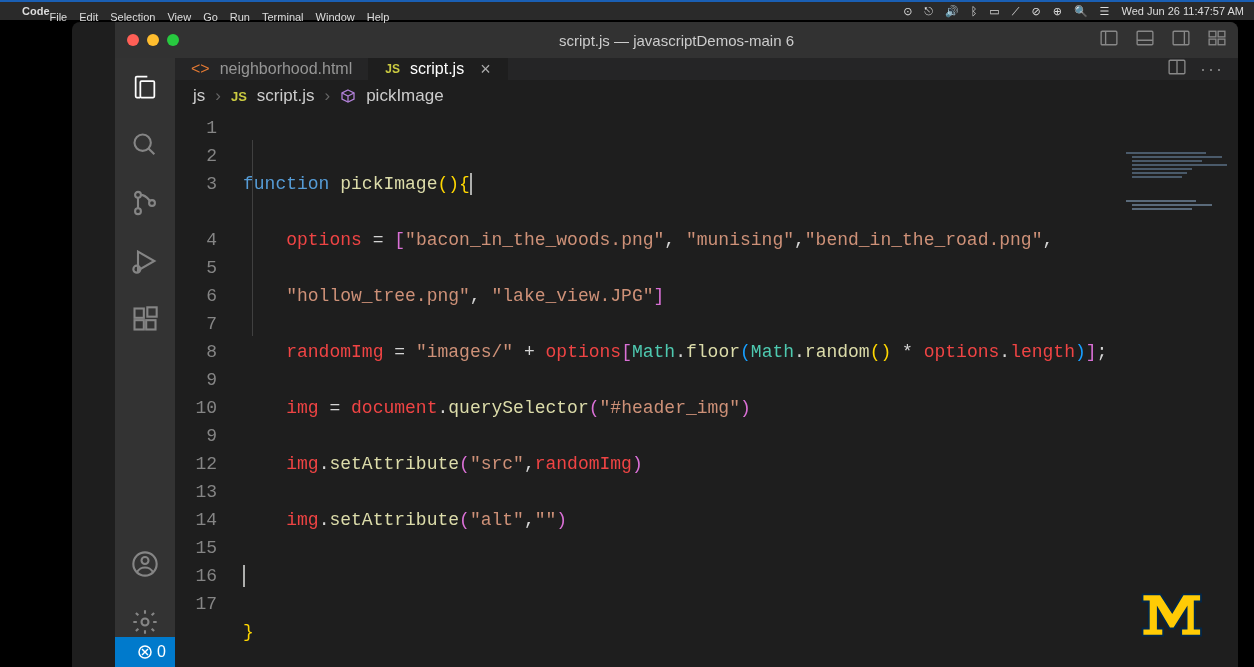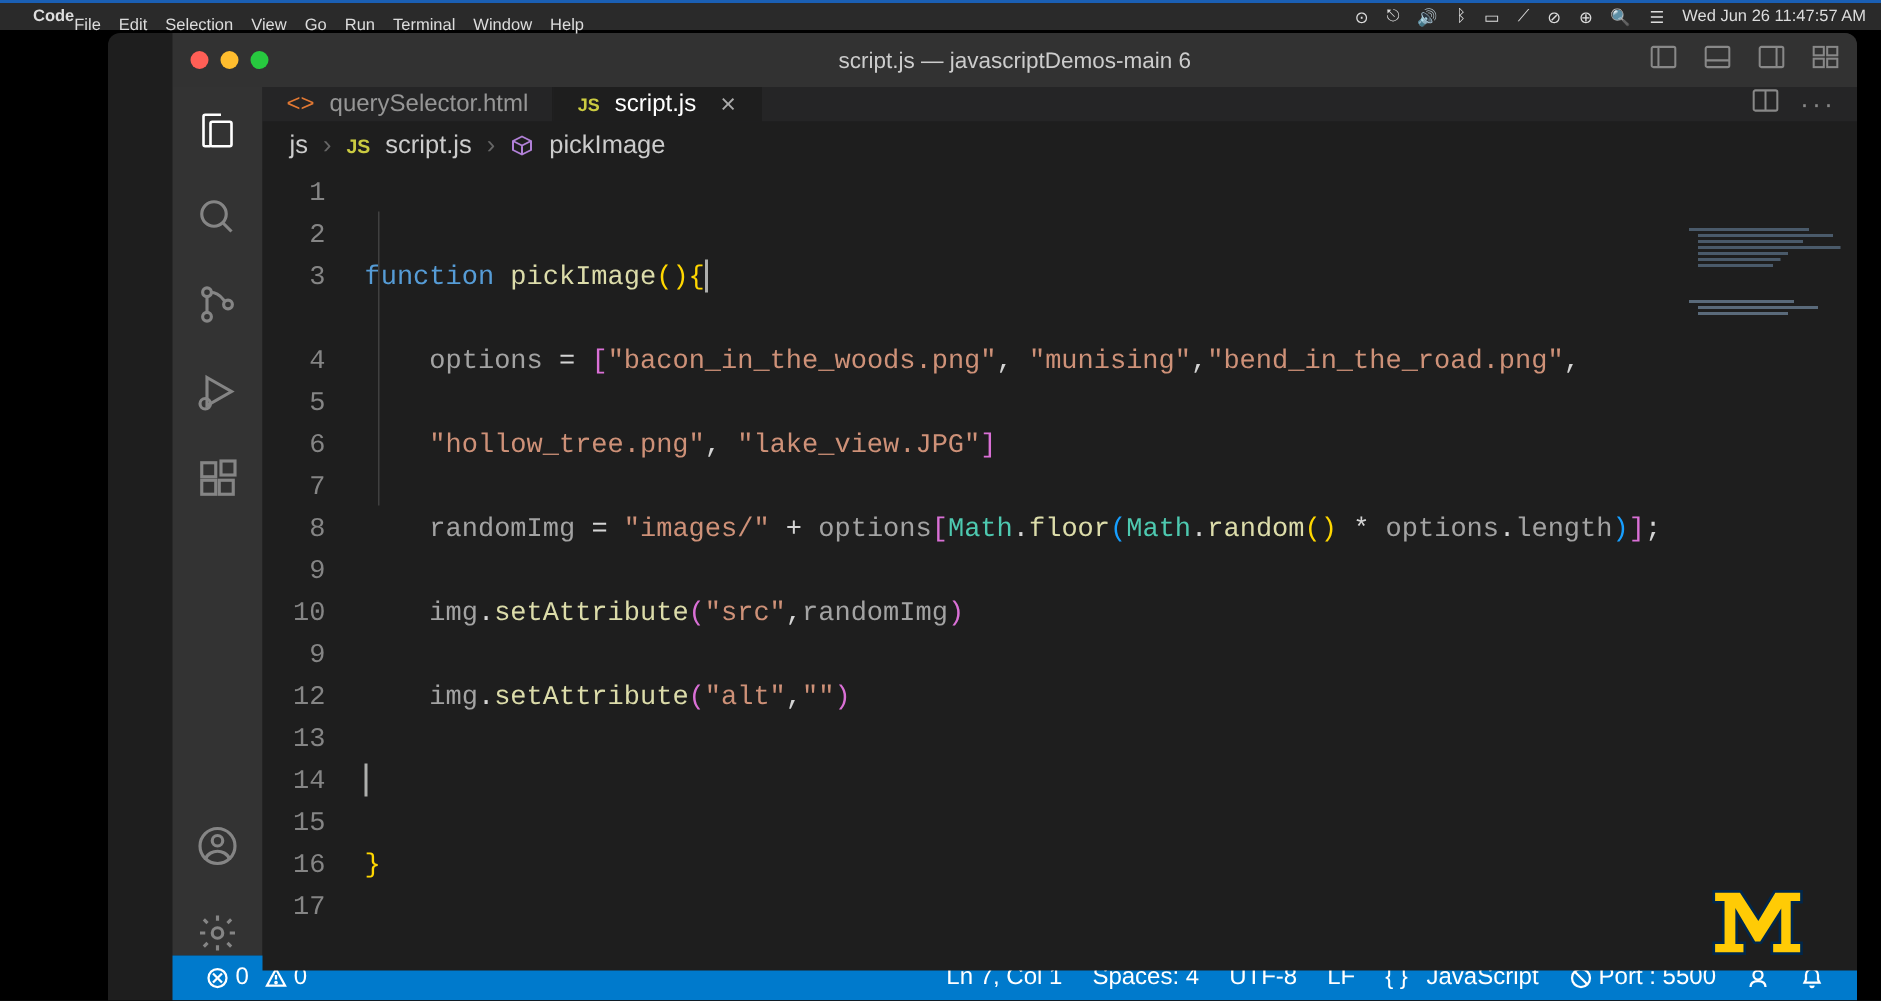--- a/index.html
+++ b/index.html
@@ -206,21 +206,21 @@
 }
 
 
 .kw { color: #569cd6; }
 .fn { color: #dcdcaa; }
 .pn { color: #d4d4d4; }
 .brk { color: #ffd700; }
 .brk2 { color: #da70d6; }
 .brk3 { color: #179fff; }
 .str { color: #ce9178; }
-.var { color: #a3a3a3; }
+.var { color: #ef4444; }
 .obj { color: #4ec9b0; }
 .prop { color: #dcdcaa; }
 .op { color: #d4d4d4; }
 
 
 .minimap {
   position: absolute;
   top: 92px;
   right: 6px;
   width: 110px;
@@ -395,21 +395,21 @@
             <path d="M12 2v3M12 19v3M4.2 4.2l2.1 2.1M17.7 17.7l2.1 2.1M2 12h3M19 12h3M4.2 19.8l2.1-2.1M17.7 6.3l2.1-2.1"></path>
           </svg>
       </div>
     </div>
 
     <div class="main-area">
 
       <div class="tabs">
         <div class="tab">
           <span class="tab-icon" style="color:#e37933">&lt;&gt;</span>
-          <span>querySelector.html</span>
+          <span>neighborhood.html</span>
         </div>
         <div class="tab active">
           <span class="tab-icon" style="color:#cbcb41;font-weight:bold;font-size:12px">JS</span>
           <span>script.js</span>
           <span class="tab-close">×</span>
         </div>
         <div class="tabs-right">
           <span><svg viewBox="0 0 16 16" fill="none" stroke="currentColor" stroke-width="1.2">
                 <rect x="1" y="2" width="14" height="12" rx="1"></rect>
                 <line x1="8" y1="2" x2="8" y2="14"></line>
@@ -452,20 +452,21 @@
             <div class="ln">15</div>
             <div class="ln">16</div>
             <div class="ln">17</div>
         </div>
         <div class="code">
           <div class="indent-guide"></div>
 <div class="code-line"><span class="kw">function</span> <span class="fn">pickImage</span><span class="brk">()</span><span class="brk">{</span><span class="cursor-mark"></span></div>
 <div class="code-line">    <span class="var">options</span> <span class="op">=</span> <span class="brk2">[</span><span class="str">"bacon_in_the_woods.png"</span><span class="pn">,</span> <span class="str">"munising"</span><span class="pn">,</span><span class="str">"bend_in_the_road.png"</span><span class="pn">,</span></div>
 <div class="code-line">    <span class="str">"hollow_tree.png"</span><span class="pn">,</span> <span class="str">"lake_view.JPG"</span><span class="brk2">]</span></div>
 <div class="code-line">    <span class="var">randomImg</span> <span class="op">=</span> <span class="str">"images/"</span> <span class="op">+</span> <span class="var">options</span><span class="brk2">[</span><span class="obj">Math</span><span class="pn">.</span><span class="prop">floor</span><span class="brk3">(</span><span class="obj">Math</span><span class="pn">.</span><span class="prop">random</span><span class="brk">()</span> <span class="op">*</span> <span class="var">options</span><span class="pn">.</span><span class="var">length</span><span class="brk3">)</span><span class="brk2">]</span><span class="pn">;</span></div>
+<div class="code-line">    <span class="var">img</span> <span class="op">=</span> <span class="var">document</span><span class="pn">.</span><span class="prop">querySelector</span><span class="brk2">(</span><span class="str">"#header_img"</span><span class="brk2">)</span></div>
 <div class="code-line">    <span class="var">img</span><span class="pn">.</span><span class="prop">setAttribute</span><span class="brk2">(</span><span class="str">"src"</span><span class="pn">,</span><span class="var">randomImg</span><span class="brk2">)</span></div>
 <div class="code-line">    <span class="var">img</span><span class="pn">.</span><span class="prop">setAttribute</span><span class="brk2">(</span><span class="str">"alt"</span><span class="pn">,</span><span class="str">""</span><span class="brk2">)</span></div>
 <div class="code-line"><span class="cursor-mark"></span></div>
 <div class="code-line"><span class="brk">}</span></div>
         </div>
       </div>
 
       <div class="minimap">
         <div class="mm-block" style="top:2px;left:4px;width:80px"></div>
         <div class="mm-block" style="top:6px;left:10px;width:90px"></div>

